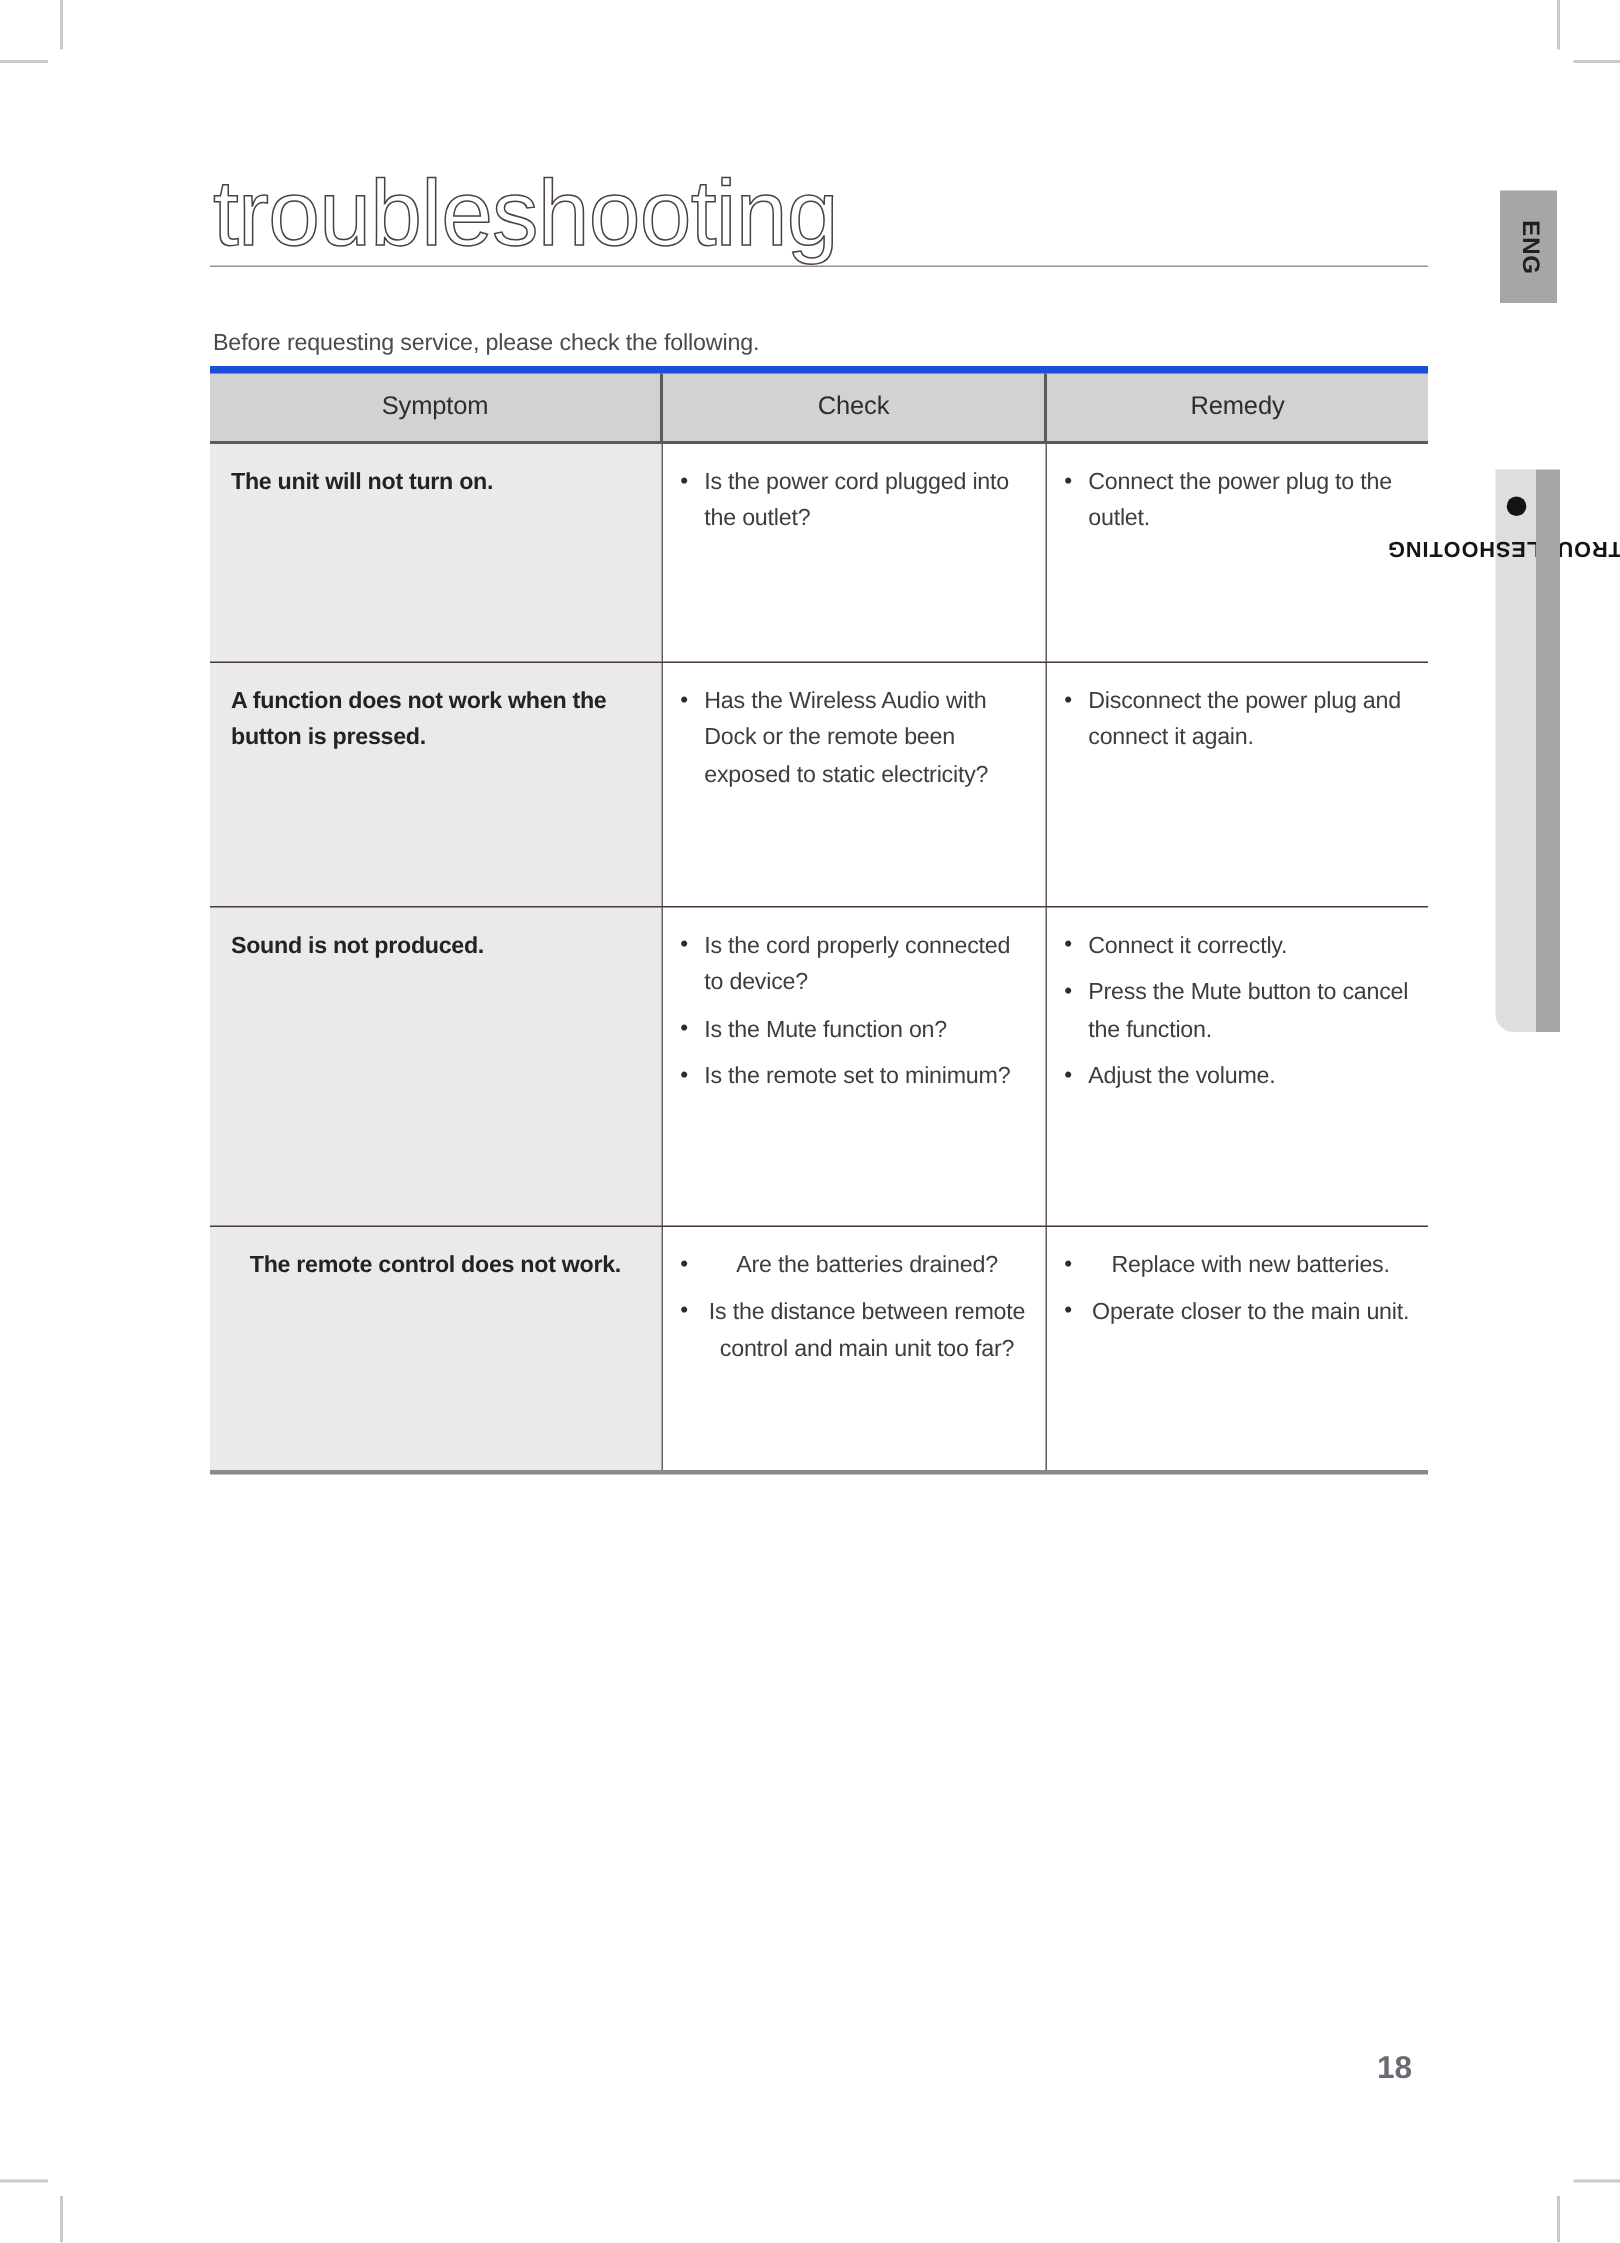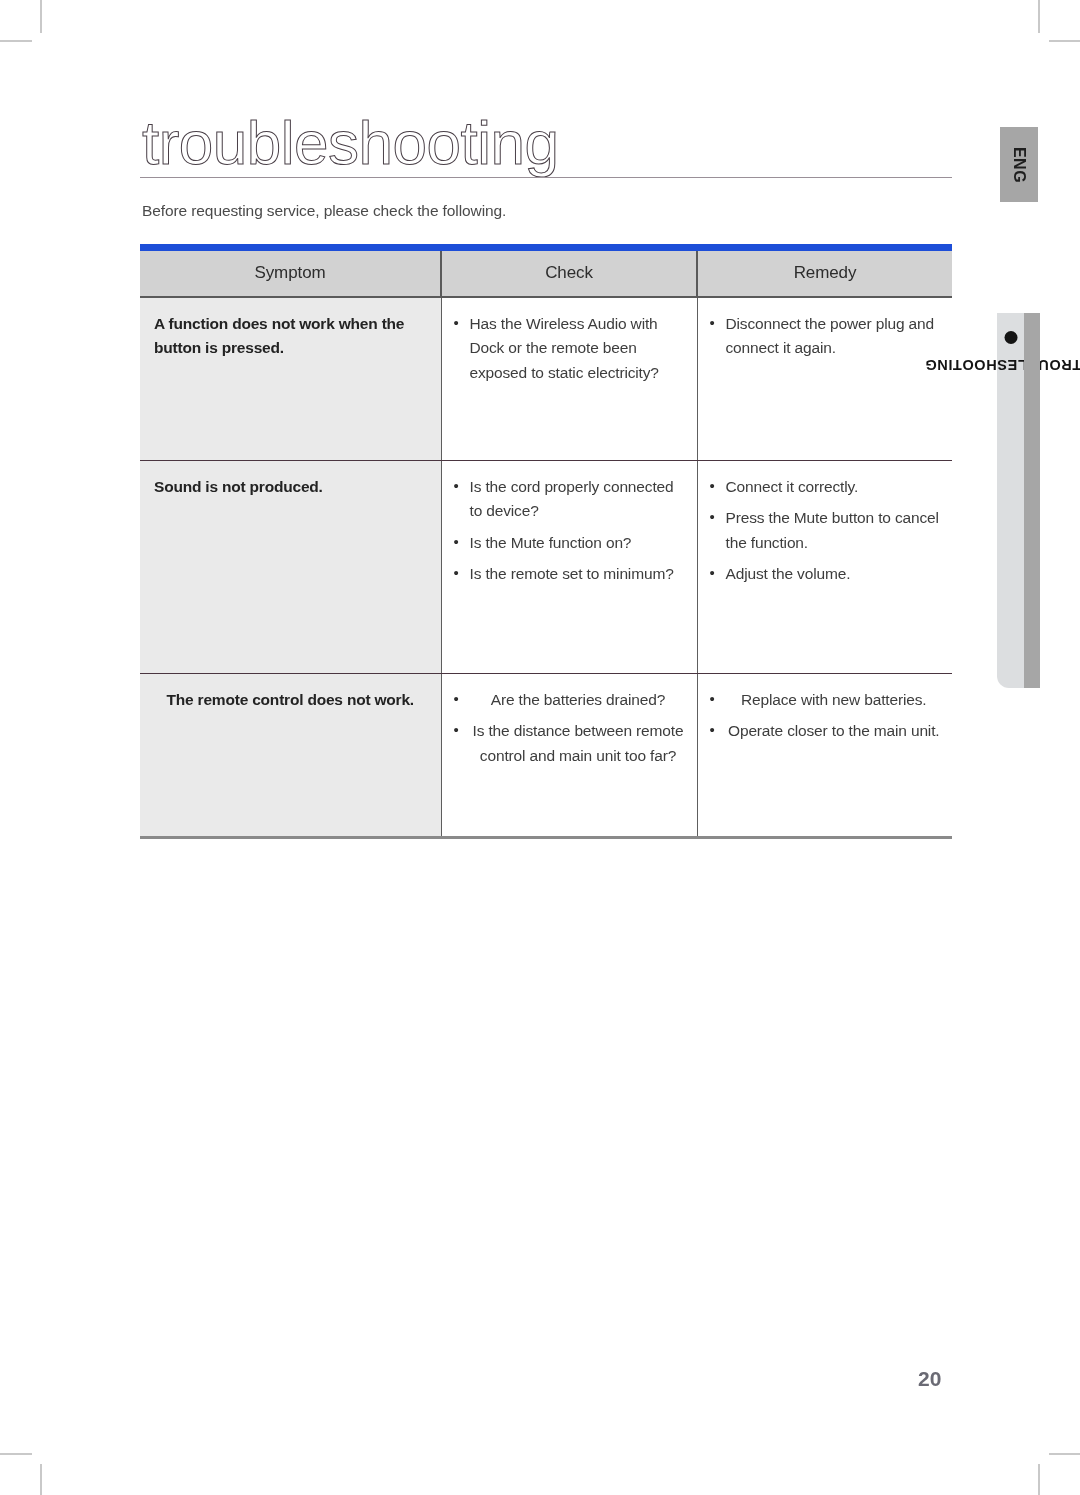--- a/index.html
+++ b/index.html
@@ -58,42 +58,42 @@
     left: 0;
     top: 65px;
     width: 812px;
     height: 1px;
     background: #9a9098;
   }
 
   .intro {
     position: absolute;
     left: 142px;
-    top: 202px;
+    top: 220px;
     font-size: 15.5px;
     color: #4a4a4a;
     letter-spacing: -0.1px;
   }
 
   
   .tbl {
     position: absolute;
     left: 140px;
     top: 244px;
     width: 812px;
     border-collapse: collapse;
     table-layout: fixed;
   }
   .tbl col.c-sym { width: 301px; }
   .tbl col.c-chk { width: 256px; }
   .tbl col.c-rem { width: 255px; }
 
   .tbl thead th {
     background: #d2d2d2;
-    border-top: 7px solid #1d4ed8;
+    border-top: 5px solid #1d4ed8;
     border-bottom: 2px solid #5a5a5a;
     border-right: 2px solid #5a5a5a;
     font-size: 17px;
     font-weight: normal;
     color: #2d2d2d;
     text-align: center;
     padding: 12px 0 13px;
     letter-spacing: -0.1px;
   }
   .tbl thead th:last-child { border-right: none; text-align: center; }
@@ -249,20 +249,33 @@
     <col class="c-rem">
   </colgroup>
   <thead>
     <tr>
       <th>Symptom</th>
       <th>Check</th>
       <th>Remedy</th>
     </tr>
   </thead>
   <tbody>
+    <tr class="r1">
+      <td class="sym">The unit will not turn on.</td>
+      <td>
+        <ul class="bul">
+          <li>Is the power cord plugged into the outlet?</li>
+        </ul>
+      </td>
+      <td>
+        <ul class="bul">
+          <li>Connect the power plug to the outlet.</li>
+        </ul>
+      </td>
+    </tr>
 
     <tr class="r2">
       <td class="sym">A function does not work when the button is pressed.</td>
       <td>
         <ul class="bul">
           <li>Has the Wireless Audio with Dock or the remote been exposed to static electricity?</li>
         </ul>
       </td>
       <td>
         <ul class="bul">
@@ -310,13 +323,13 @@
 <div class="eng-tab">
   <span class="eng-text">ENG</span>
 </div>
 
 <div class="ts-tab">
   <span class="ts-dot"></span>
   <span class="ts-text">TROUBLESHOOTING</span>
 </div>
 <div class="ts-strip"></div>
 
-<div class="pageno">20</div>
+<div class="pageno">18</div>
 
 </body></html>

